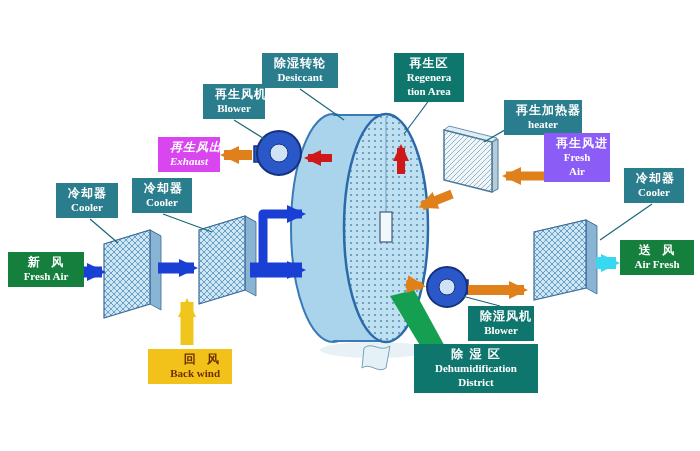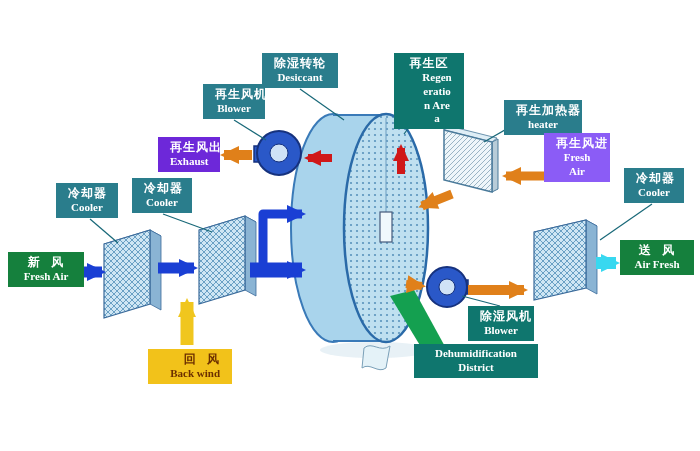--- a/index.html
+++ b/index.html
@@ -6,24 +6,24 @@
   .stage{position:relative;width:700px;height:451px;background:#ffffff;overflow:hidden;
          font-family:"DejaVu Sans","Liberation Sans",sans-serif;}
   .stage svg{position:absolute;left:0;top:0;z-index:1;}
   .lbl{position:absolute;z-index:2;color:#fff;text-align:center;padding:3px 12px;
        box-sizing:border-box;line-height:1.25;}
   .lbl .zh{font-size:12px;font-weight:bold;letter-spacing:1px;white-space:pre;}
   .lbl .en{font-size:11px;font-weight:bold;font-family:"Liberation Serif","DejaVu Serif",serif;}
   .teal{background:#2a7d8c;}
   .green{background:#0f766e;}
   .purple{background:#15803d;}
-  .orange-bg{background:#6d28d9;}
+  .orange-bg{background:#d946ef;font-style:italic;}
   .blue-bg{background:#8b5cf6;}
   .yellow-bg{background:#f2c21a;color:#6b2f00;text-align:right;}
-  .wrap-hard .en{word-break:break-all;margin-left:16px;}
+  .wrap-hard .en{word-break:break-all;}
 </style>
 </head>
 <body>
 
 <div class="stage">
 
   <svg width="700" height="451" viewBox="0 0 700 451">
     <defs>
       <pattern id="dots" width="6" height="6" patternUnits="userSpaceOnUse">
         <rect width="6" height="6" fill="#bfe0f0"></rect>
@@ -202,16 +202,17 @@
     <div class="zh">除湿风机</div>
     <div class="en">Blower</div>
   </div>
 
   <div class="lbl yellow-bg" style="left:148px;top:349px;width:84px;">
     <div class="zh">回  风</div>
     <div class="en">Back wind</div>
   </div>
 
   <div class="lbl green" style="left:414px;top:344px;width:124px;">
+    <div class="zh">除 湿 区</div>
     <div class="en">Dehumidification District</div>
   </div>
 
 </div>
 
 </body></html>

